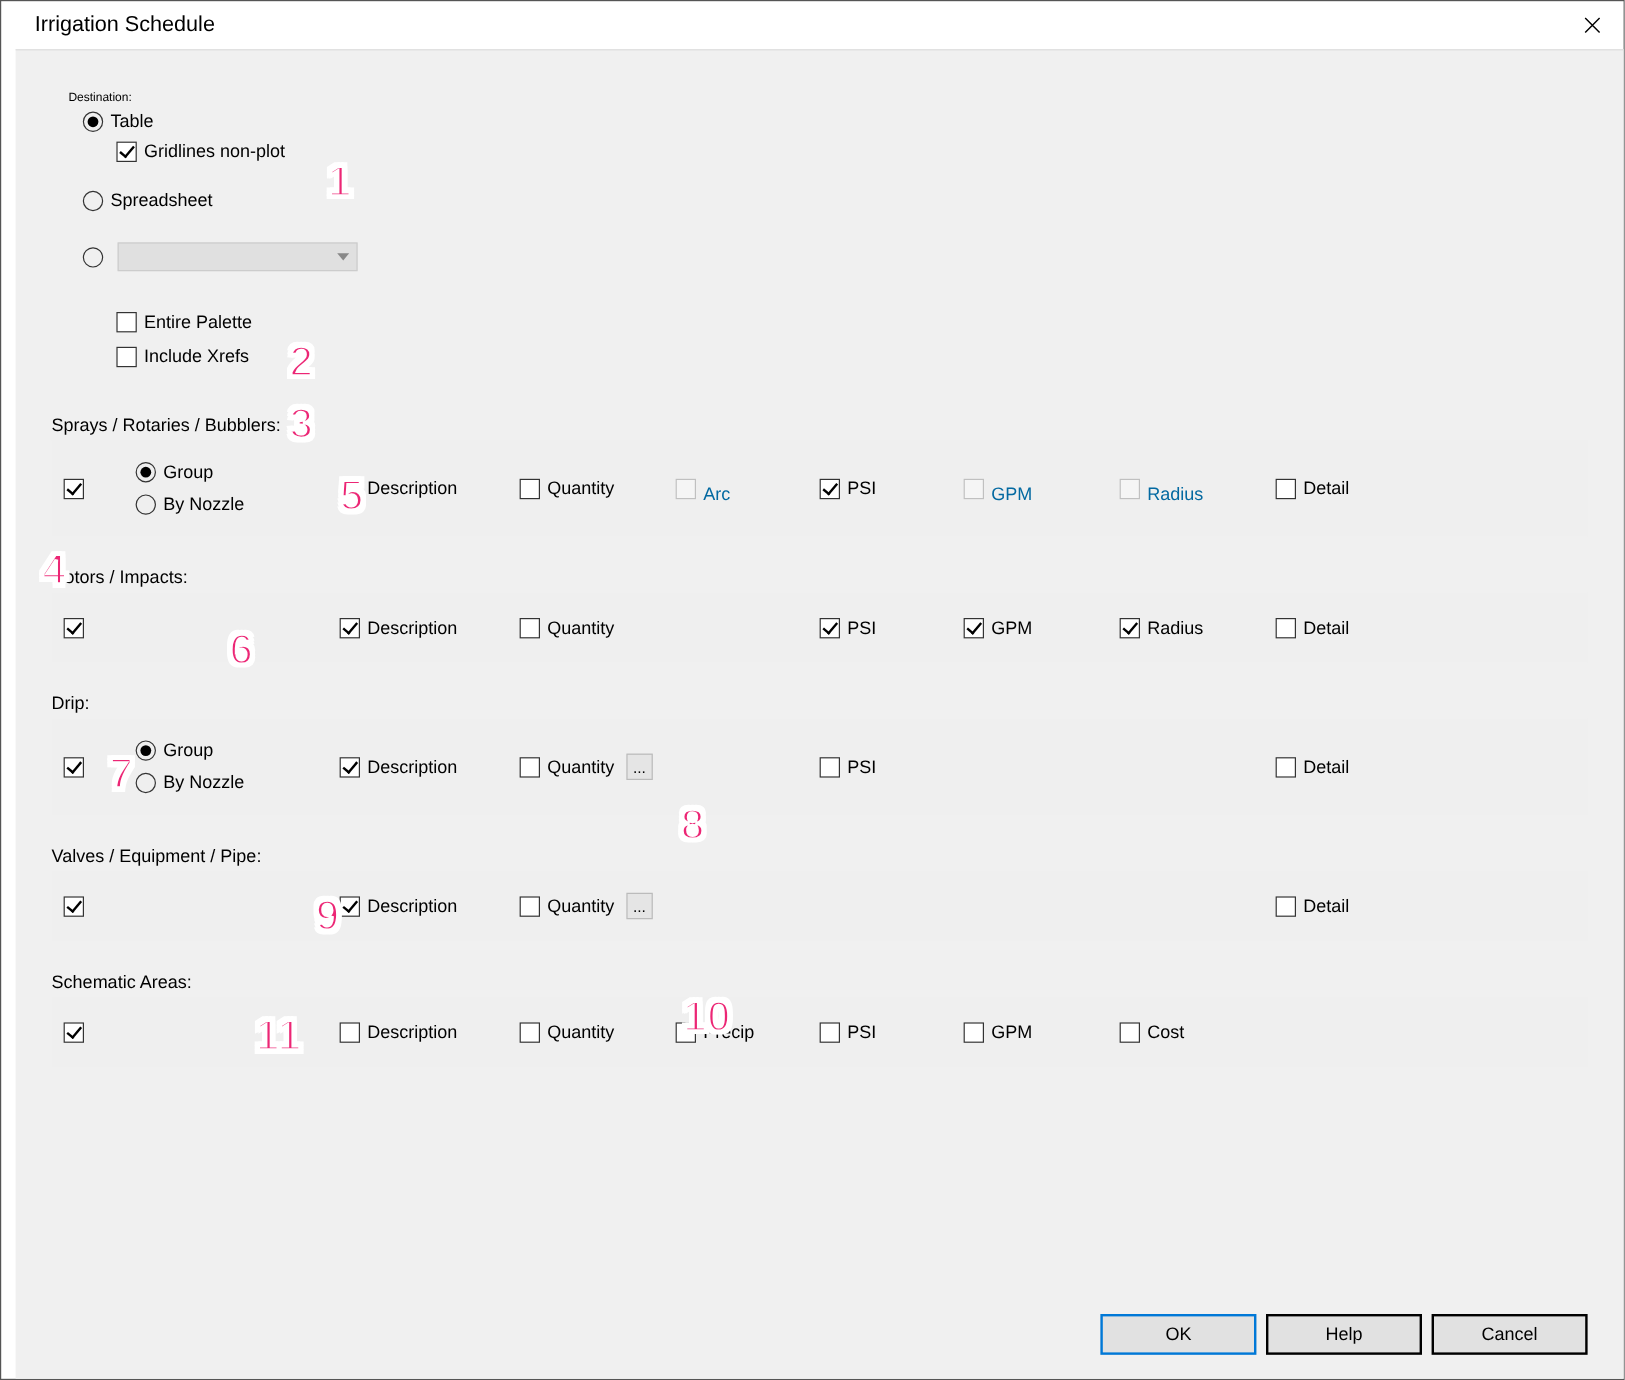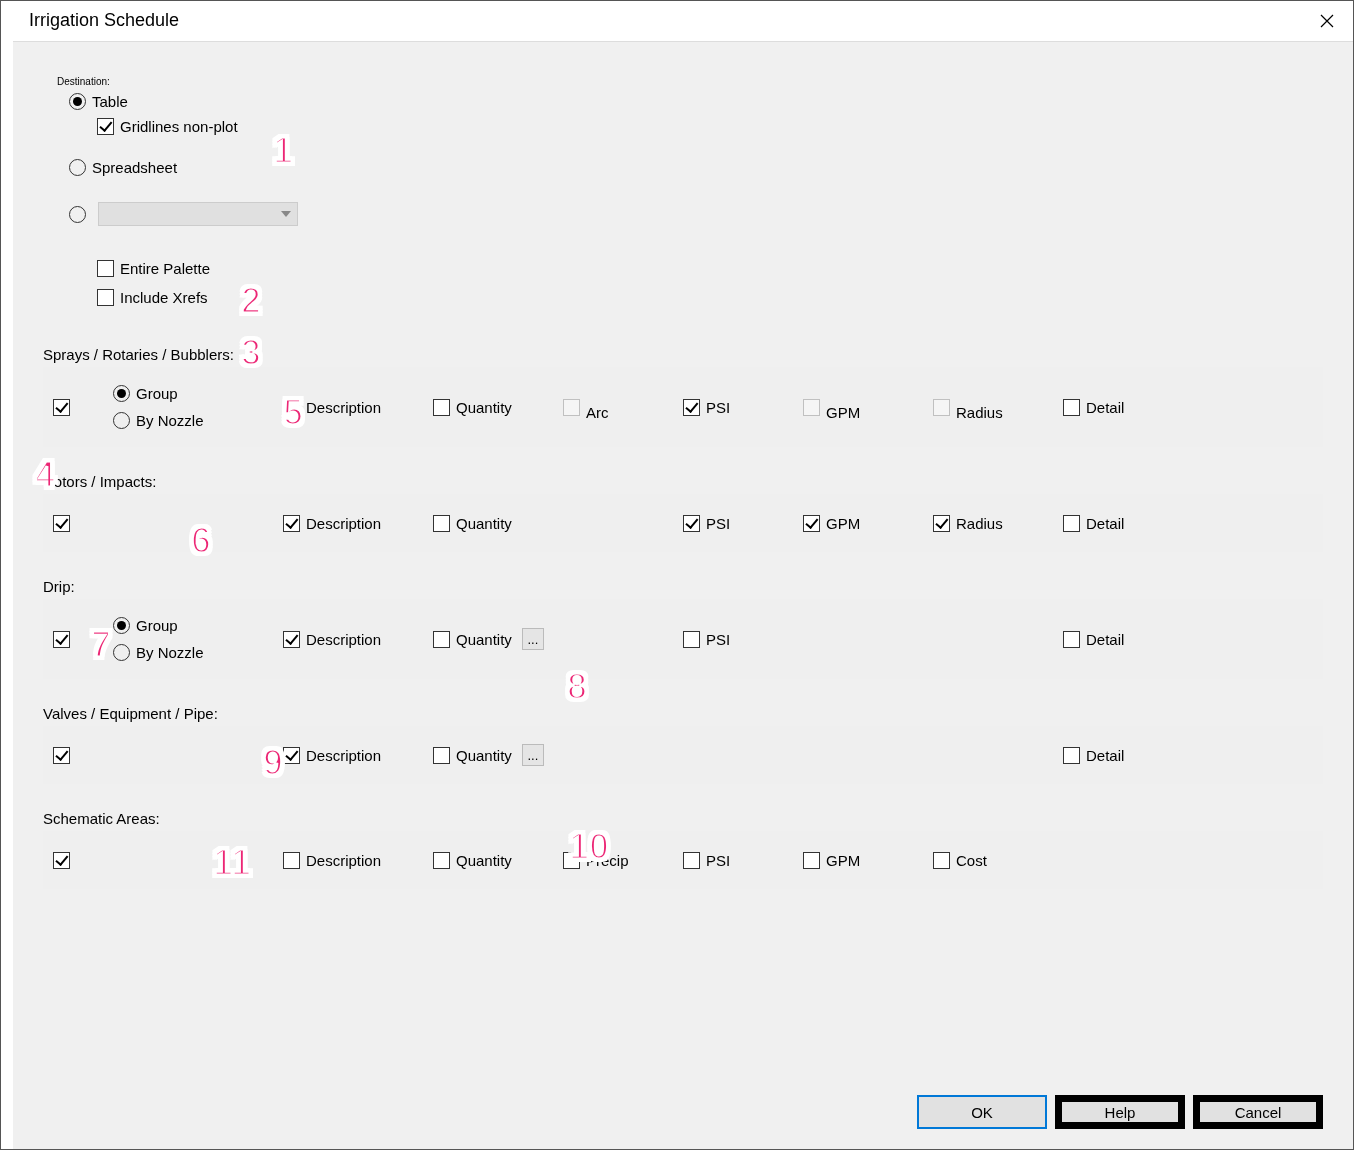--- a/index.html
+++ b/index.html
@@ -83,21 +83,21 @@
     background:#fff;
   }
   .cb.checked::after {
     content:"";
     width:10px; height:5px;
     border-left:2px solid #000;
     border-bottom:2px solid #000;
     transform: rotate(-50deg) translate(1px,-1px);
   }
   .lbl { font-size:15px; cursor:default; }
-  .lbl.disabled { color:#000000;margin-top:11px; }
+  .lbl.disabled { color:#0369a1;margin-top:11px; }
   .indent1 { margin-left:28px; }
   .dropdown {
     width:200px; height:24px;
     background:#e0e0e0;
     border:1px solid #ccc;
     margin-left:6px;
     position:relative;
     display:flex; align-items:center; justify-content:flex-end;
     padding-right:6px;
     cursor:pointer;
@@ -138,21 +138,21 @@
     margin-left:4px;
   }
   .btnbar {
     position:absolute;
     right:30px; bottom:20px;
     display:flex; gap:8px;
   }
   .btn {
     width:130px; height:34px;
     background:#e1e1e1;
-    border:7px solid #000000;
+    border:2px solid #000000;
     display:flex; align-items:center; justify-content:center;
     font-size:15px;
     cursor:pointer;
   }
   .btn.default {
     border:2px solid #0078d7;
   }
   
   .anno {
     position:absolute;

